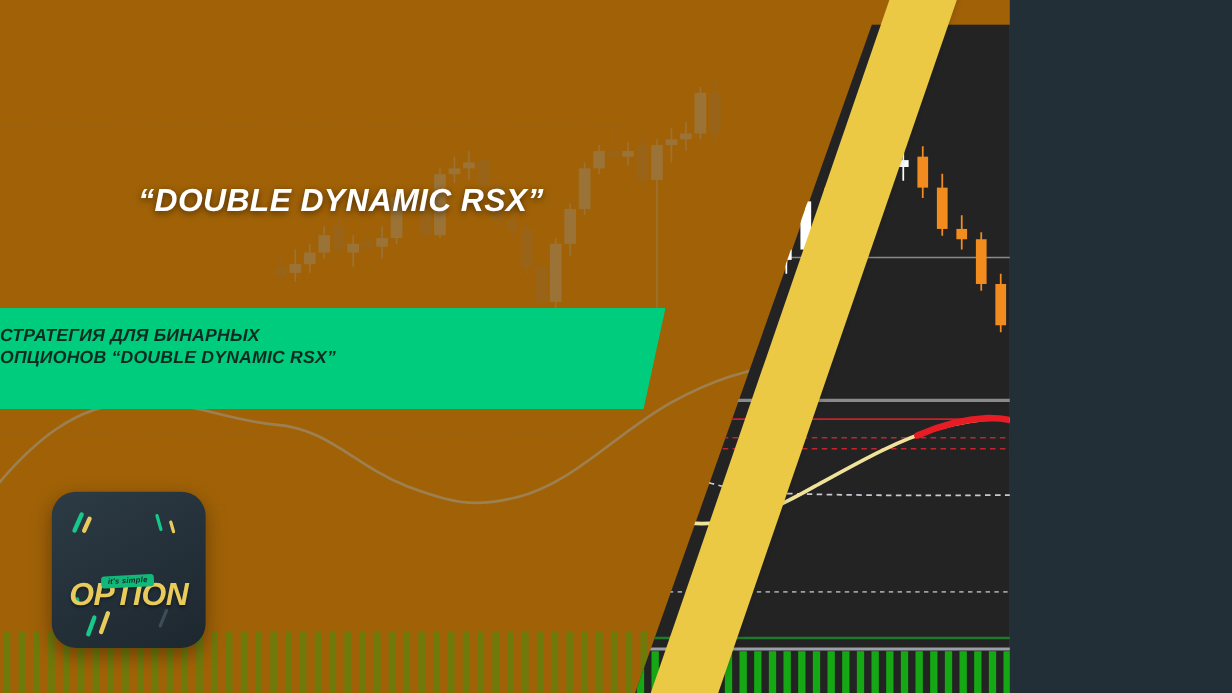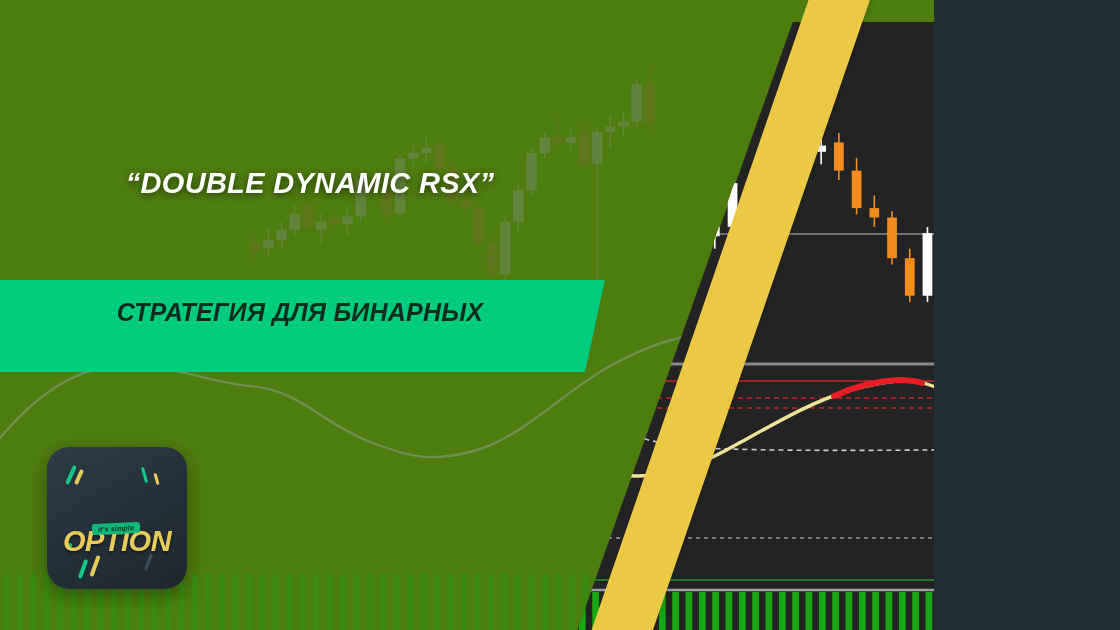--- a/index.html
+++ b/index.html
@@ -1,21 +1,21 @@
 <!DOCTYPE html>
 <html><head>
 <meta charset="utf-8">
 <style>
   html,body{margin:0;padding:0;}
   body{
     width:1120px;height:630px;overflow:hidden;
     background:#222f37;
     font-family:"Liberation Sans", sans-serif;
   }
-  .stage{position:relative;width:918px;height:630px;overflow:hidden;background:#4d7c0f;padding-left:16px;}
+  .stage{position:relative;width:918px;height:630px;overflow:hidden;background:#a16207;}
 
   
   .bg-layer{position:absolute;inset:0;overflow:hidden;}
   .bg-candles{position:absolute;left:0;top:0;width:700px;height:330px;opacity:.30;}
   .bg-wave{position:absolute;left:0;top:330px;width:700px;height:200px;opacity:.45;}
   .bg-hist{position:absolute;left:0;bottom:0;width:700px;height:70px;opacity:.35;}
   .bg-grid{position:absolute;inset:0;opacity:.18;}
 
   
   .panel-clip{
@@ -70,23 +70,23 @@
   .banner{
     position:absolute;left:-20px;top:280px;
     width:625px;height:92px;
     background:#00cc7e;
     -webkit-clip-path:polygon(0 0, 625px 0, 605px 92px, 0 92px);
     clip-path:polygon(0 0, 625px 0, 605px 92px, 0 92px);
     z-index:9;
   }
   .banner-text{
     position:absolute;left:0;top:283px;width:600px;
-    text-align:center;color:#0c2c22;
+    color:#0c2c22;
     font-style:italic;font-weight:bold;
-    font-size:25px;line-height:1.28;letter-spacing:.2px;
+    font-size:16px;line-height:1.28;letter-spacing:.2px;
     text-transform:uppercase;
     z-index:10;padding-top:13px;box-sizing:border-box;
   }
   .banner-text div{white-space:nowrap;}
 
   
   .logo{
     position:absolute;left:47px;top:447px;width:140px;height:142px;
     border-radius:22px;
     background:linear-gradient(150deg,#2c3b44 0%,#243039 55%,#1d272e 100%);
@@ -393,20 +393,21 @@
   <div class="stripe-shadow"></div>
   <div class="stripe"></div>
 
   <div class="headline">
     <div>“Double Dynamic RSX”</div>
   </div>
 
   <div class="banner"></div>
   <div class="banner-text">
     <div>Стратегия для бинарных</div>
+    <div>Опционов “Double Dynamic RSX”</div>
   </div>
 
   <div class="logo">
     <div class="spark" style="left:22px;top:18px;width:4px;height:20px;background:#16c98b;transform:rotate(24deg);"></div>
     <div class="spark" style="left:30px;top:22px;width:4px;height:16px;background:#e8cb5a;transform:rotate(24deg);"></div>
     <div class="spark" style="left:96px;top:20px;width:3px;height:16px;background:#16c98b;transform:rotate(-16deg);"></div>
     <div class="spark" style="left:108px;top:26px;width:3px;height:12px;background:#e8cb5a;transform:rotate(-16deg);"></div>
     <div class="spark" style="left:34px;top:112px;width:4px;height:20px;background:#16c98b;transform:rotate(20deg);"></div>
     <div class="spark" style="left:46px;top:108px;width:4px;height:22px;background:#e8cb5a;transform:rotate(20deg);"></div>
     <div class="spark" style="left:100px;top:106px;width:3px;height:18px;background:#3d4d57;transform:rotate(22deg);"></div>

